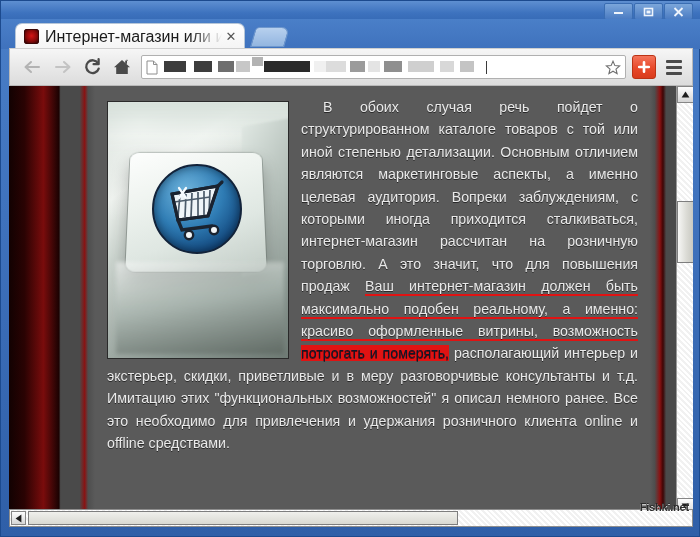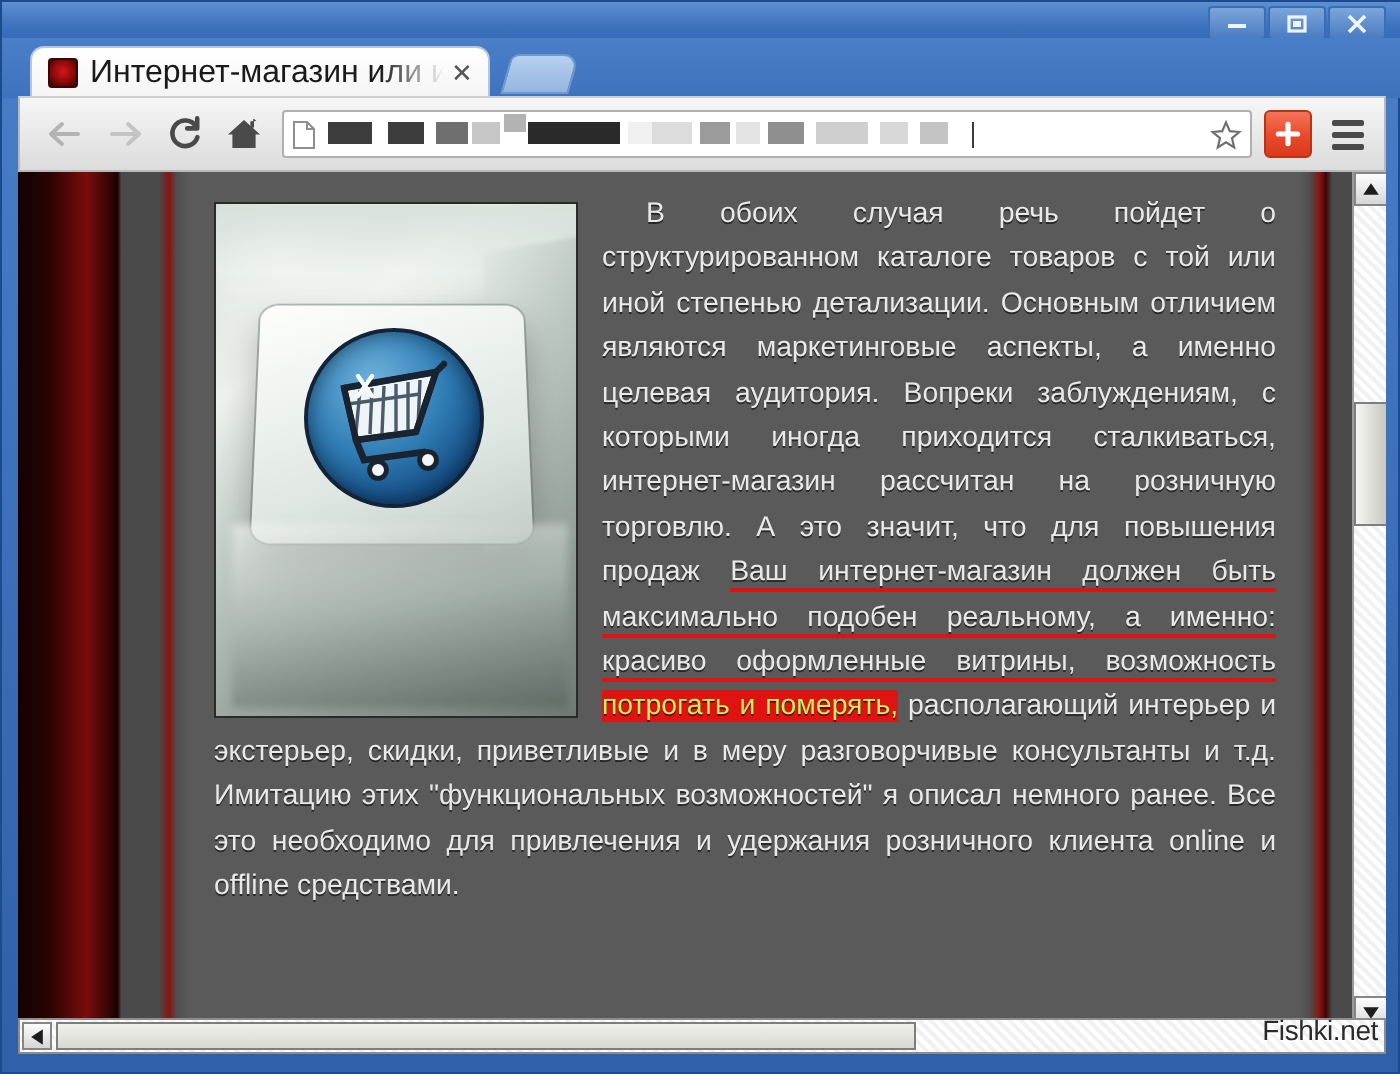--- a/index.html
+++ b/index.html
@@ -125,21 +125,21 @@
     color:#e9e9e9; font-family:"Liberation Sans", sans-serif;
     font-size:14.2px; line-height:22.4px; text-align:justify;
     text-shadow:0 1px 0 rgba(0,0,0,.55);
   }
   #article p{ margin:0; }
   #article .indent{ display:inline-block; width:22px; }
   .u-red{
     border-bottom:2px solid #e01313;
     box-shadow:0 2px 0 -0px transparent;
   }
-  .hl-red{ background:#e01313; color:#bef264; }
+  .hl-red{ background:#e01313; color:#0f172a; }
 
   
   #photo{
     float:left; width:182px; height:258px; margin:5px 12px 4px 0;
     border:1px solid #2a2a2a;
     position:relative; overflow:hidden; background:#b9c2bd;
   }
   #photo .kb{
     position:absolute; inset:0;
     background:
@@ -201,22 +201,22 @@
   }
   #hthumb{
     position:absolute; left:18px; top:1px; width:430px; height:14px;
     background:linear-gradient(180deg,#f0f0ec,#d9d9d2);
     border:1px solid #7e7e7e; cursor:pointer;
   }
   #hleft{ position:absolute; left:1px; top:1px; width:15px;height:14px;
           background:linear-gradient(180deg,#fdfdfd,#d6d6d6); border:1px solid #868686;
           display:flex;align-items:center;justify-content:center;cursor:pointer;}
   #watermark{
-    position:absolute; right:10px; bottom:13px; z-index:5;
-    font-family:"Liberation Sans", sans-serif; font-size:14px; font-weight:normal;
+    position:absolute; right:10px; bottom:23px; z-index:5;
+    font-family:"Liberation Sans", sans-serif; font-size:11px; font-weight:bold;
     color:#2b2b2b; letter-spacing:-.2px;
     text-shadow:0 1px 0 #fff;
   }
 </style>
 </head>
 <body>
 
 <div id="window">
 
   <div id="titlebar">

